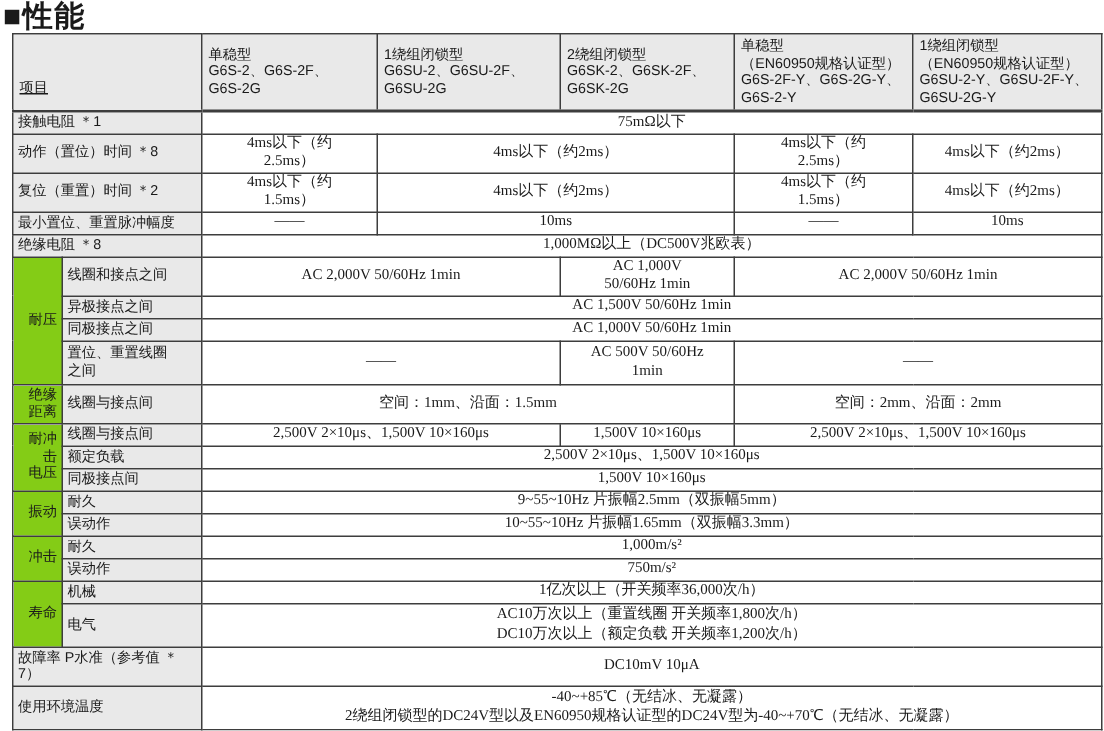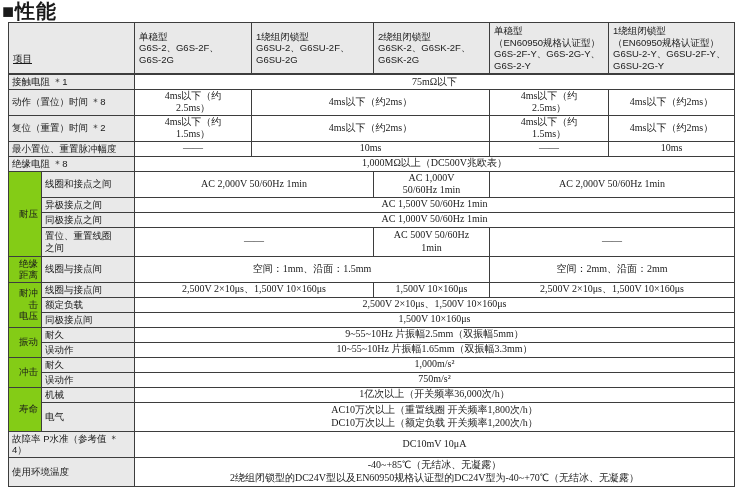--- a/index.html
+++ b/index.html
@@ -186,21 +186,21 @@
       <td class="lab">机械</td>
       <td class="val" colspan="5">1亿次以上（开关频率36,000次/h）</td>
     </tr>
     <tr class="h2">
       <td class="lab">电气</td>
       <td class="val" colspan="5">AC10万次以上（重置线圈 开关频率1,800次/h）
 DC10万次以上（额定负载 开关频率1,200次/h）</td>
     </tr>
 
     <tr class="h1">
-      <td class="lab" colspan="2">故障率 P水准（参考值 ＊4）</td>
+      <td class="lab" colspan="2">故障率 P水准（参考值 ＊7）</td>
       <td class="val" colspan="5">DC10mV 10μA</td>
     </tr>
     <tr class="h2">
       <td class="lab" colspan="2">使用环境温度</td>
       <td class="val" colspan="5">-40~+85℃（无结冰、无凝露）
 2绕组闭锁型的DC24V型以及EN60950规格认证型的DC24V型为-40~+70℃（无结冰、无凝露）</td>
     </tr>
     <tr class="h1">
       <td class="lab" colspan="2">使用环境温度</td>
       <td class="val" colspan="5">5~75%RH</td>

